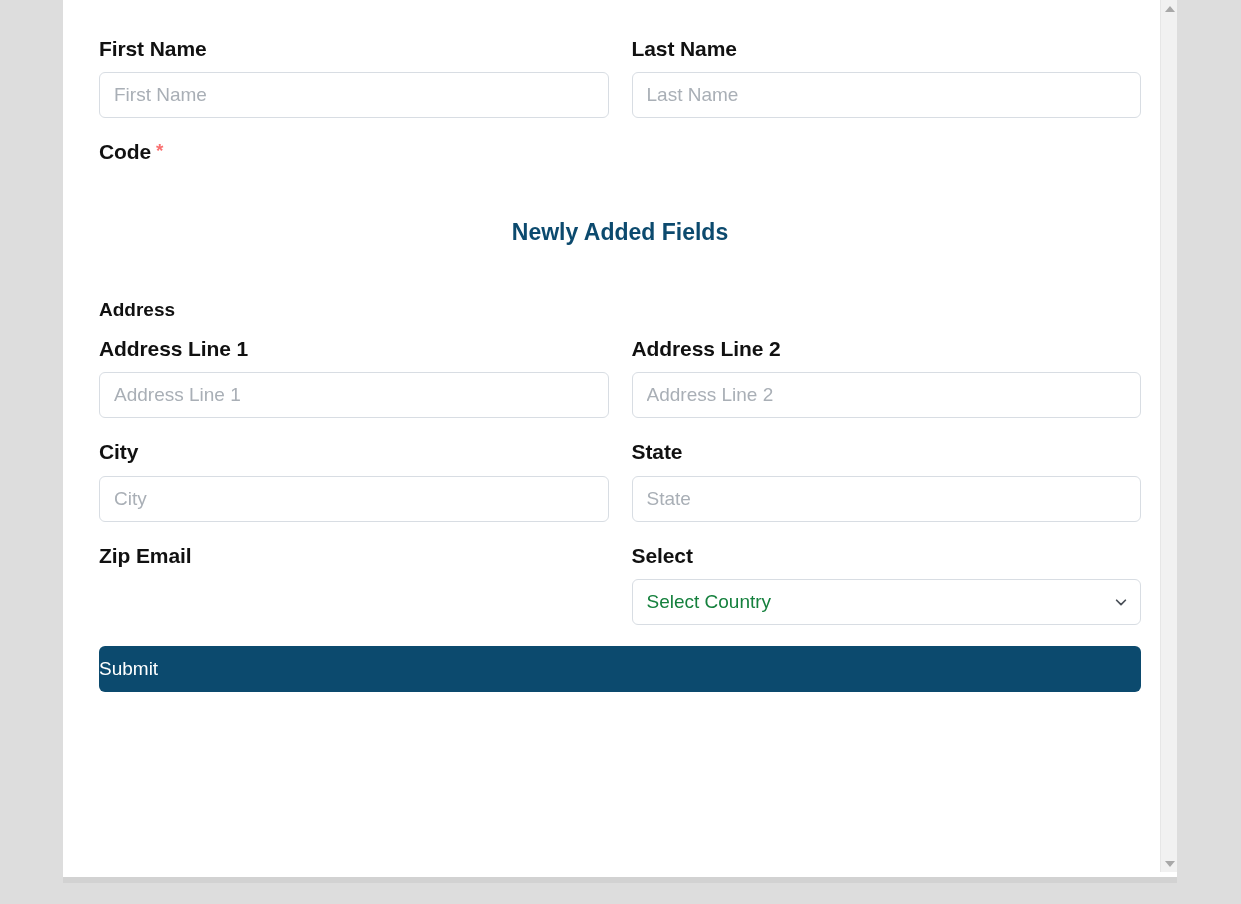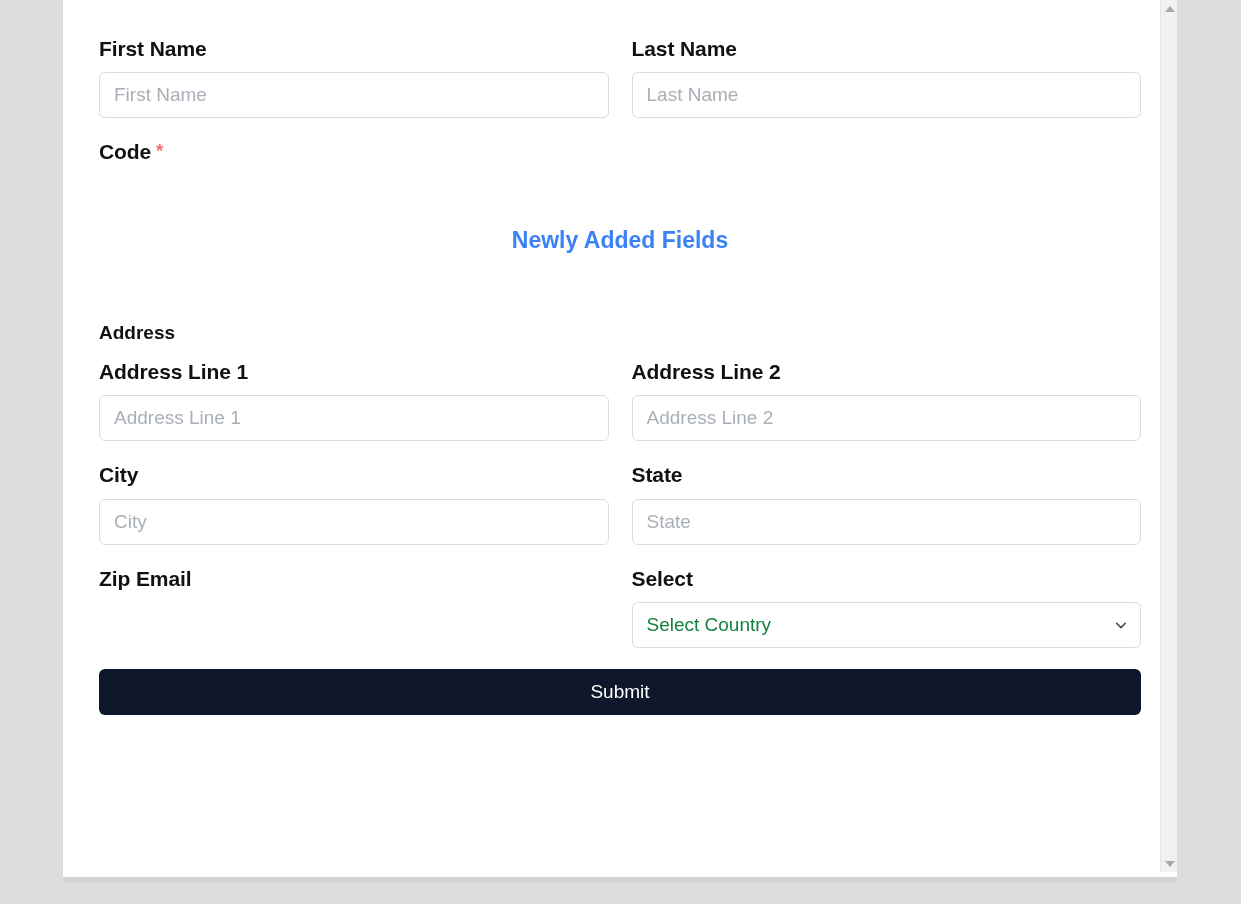--- a/index.html
+++ b/index.html
@@ -75,21 +75,21 @@
     font-weight: bold;
     font-size: 19px;
     margin-left: 5px;
     vertical-align: 2px;
   }
   .section-label {
     display: block;
     font-size: 19px;
     font-weight: bold;
     color: #111111;
-    margin: 16px 0 16px 0;
+    margin: 9px 0 16px 0;
     line-height: 1.1;
   }
 
   
   .text-input {
     display: block;
     width: 100%;
     height: 46px;
     box-sizing: border-box;
     padding: 0 14px;
@@ -145,39 +145,39 @@
   .block-gap-3  { height: 45px; }   
   .block-gap-4  { height: 46px; }   
   .block-gap-5  { height: 22px; }   
   .block-gap-6  { height: 21px; }   
 
   
   .newly-added {
     text-align: center;
     font-size: 23px;
     font-weight: bold;
-    color: #3b82f6;
+    color: #0c4a6e;
     line-height: 1.1;
-    margin: 8px;
+    margin: 0;
   }
 
   
   .submit-button {
     display: block;
     width: 100%;
     height: 46px;
     box-sizing: border-box;
-    background: #0f172a;
+    background: #0c4a6e;
     color: #ffffff;
     border: none;
     border-radius: 6px;
     font-family: "Liberation Sans", sans-serif;
     font-size: 19px;
     line-height: 46px;
-    text-align: center;
+    text-align: left;
     padding: 0;
     cursor: pointer;
   }
 
   
   .scrollbar {
     position: absolute;
     right: 0px;
     top: 0px;
     width: 17px;

